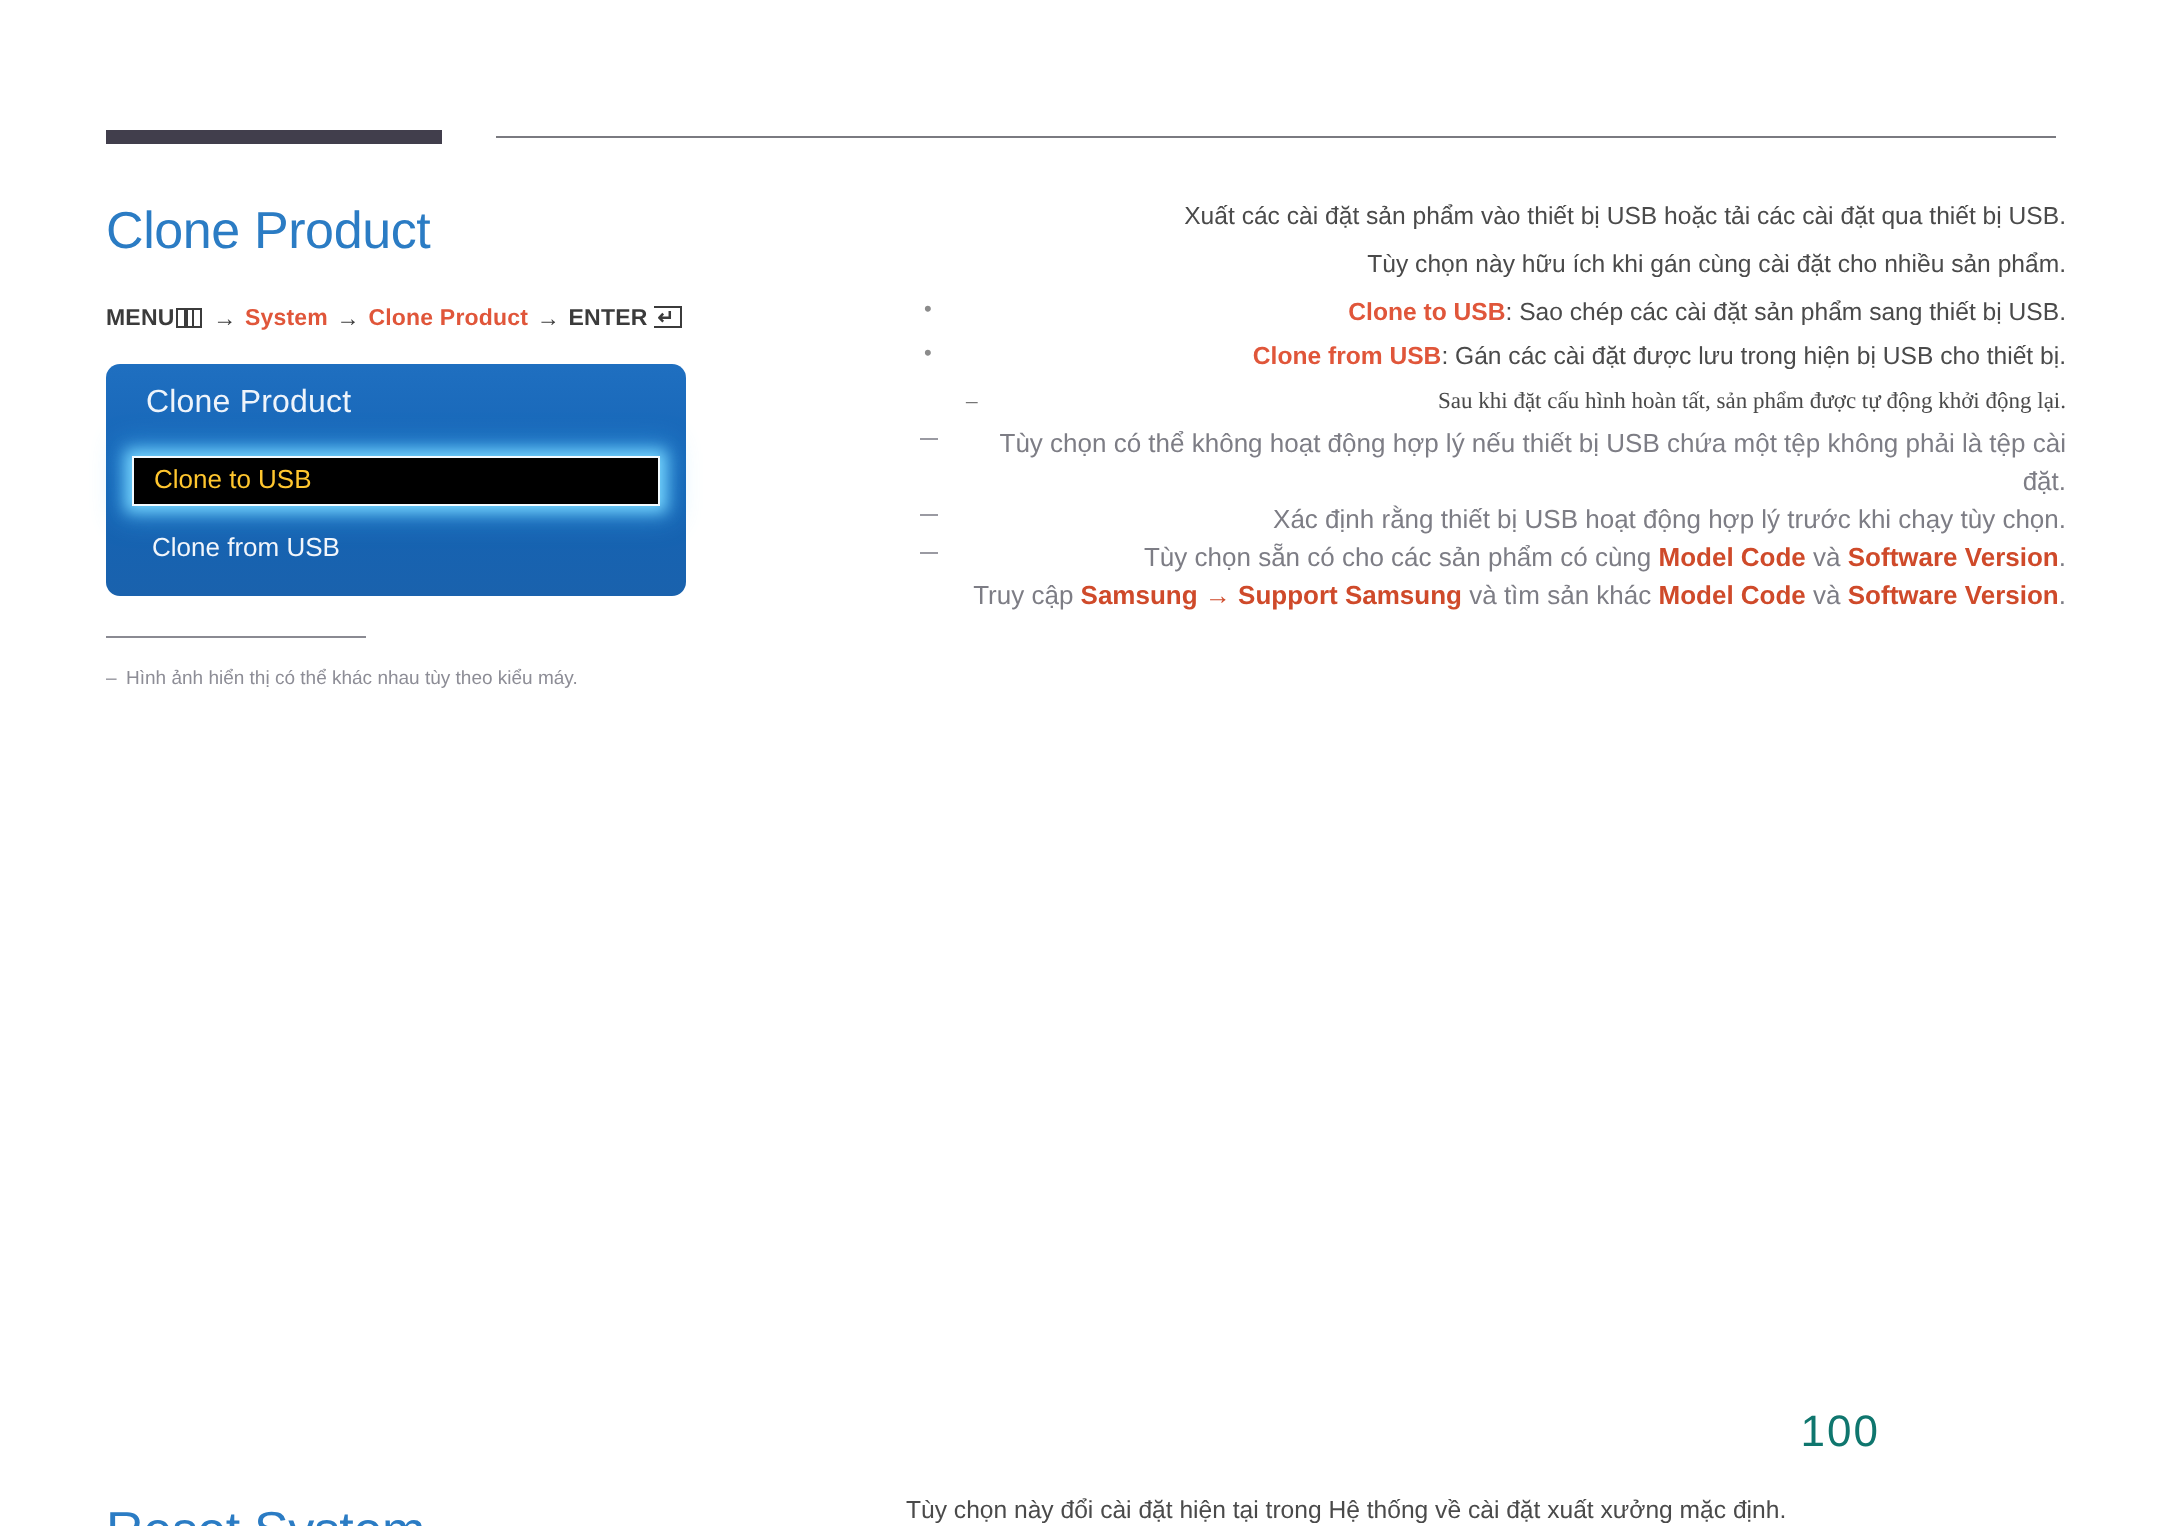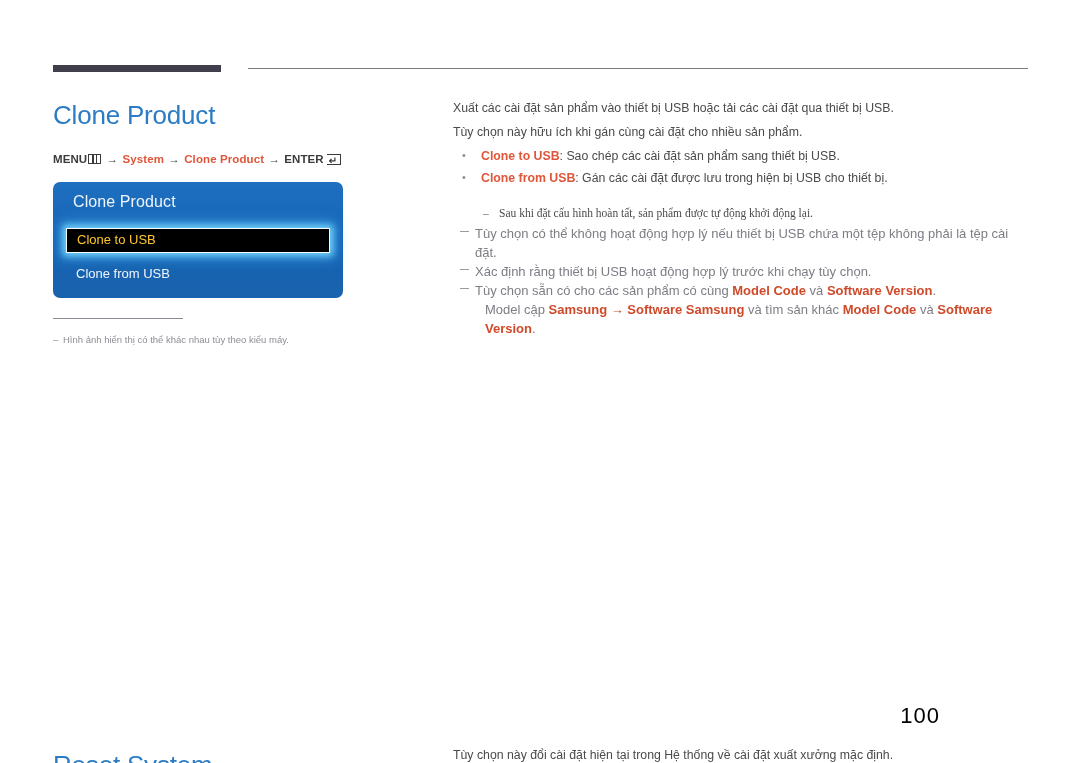--- a/index.html
+++ b/index.html
@@ -174,31 +174,31 @@
   .sec-clone .fn-rule { top: 318px; }
   .sec-clone .fn-text { top: 334px; }
   .fn-dash { display: inline-block; width: 10px; }
 
   
   .right-col {
     position: absolute;
     left: 453px;
     width: 580px;
   }
-  .sec-clone .right-col { top: 98px; }
+  .sec-clone .right-col { top: 98px; text-align: right; }
   .sec-reset .right-col { top: 415px; }
 
   .para {
     font-size: 12.3px;
     color: #4a4a4a;
     line-height: 20px;
     margin: 0 0 4px 0;
   }
 
-  .bullets { margin: 4px 0 16px 0; padding: 0; list-style: none; }
+  .bullets { margin: 4px 0 4px 0; padding: 0; list-style: none; }
   .bullet {
     position: relative;
     padding-left: 28px;
     font-size: 12.3px;
     line-height: 20px;
     color: #4a4a4a;
     margin-bottom: 2px;
   }
   .bullet::before {
     content: "\2022";
@@ -247,21 +247,21 @@
   .dashnote .cont { display: block; padding-left: 10px; }
   .dashnote .b { color: #cf4a2a; font-weight: bold; }
   .dashnote .arr { color: #cf4a2a; font-weight: bold; }
 
   
   .pageno {
     position: absolute;
     right: 52px;
     top: 703px;
     font-size: 22px;
-    color: #000000;
+    color: #0f766e;
     letter-spacing: 1px;
   }
 </style>
 </head>
 <body>
 
 <div class="page">
 
   <div class="rule-dark"></div>
   <div class="rule-thin"></div>
@@ -298,21 +298,21 @@
         <li class="bullet"><span class="key">Clone from USB</span><span>: Gán các cài đặt được lưu trong hiện bị USB cho thiết bị.</span></li>
       </ul>
 
       <div class="subnote">Sau khi đặt cấu hình hoàn tất, sản phẩm được tự động khởi động lại.</div>
 
       <div class="dashnote">Tùy chọn có thể không hoạt động hợp lý nếu thiết bị USB chứa một tệp không phải là tệp cài đặt.</div>
       <div class="dashnote">Xác định rằng thiết bị USB hoạt động hợp lý trước khi chạy tùy chọn.</div>
 
       <div class="dashnote">
         <span>Tùy chọn sẵn có cho các sản phẩm có cùng </span><span class="b">Model Code</span><span> và </span><span class="b">Software Version</span><span>.</span>
-        <span class="cont"><span>Model cập </span><span class="b">Samsung</span><span class="arr"> → </span><span class="b">Software Samsung</span><span> và tìm sản khác </span><span class="b">Model Code</span><span> và </span><span class="b">Software Version</span><span>.</span></span>
+        <span class="cont"><span>Truy cập </span><span class="b">Samsung</span><span class="arr"> → </span><span class="b">Support Samsung</span><span> và tìm sản khác </span><span class="b">Model Code</span><span> và </span><span class="b">Software Version</span><span>.</span></span>
       </div>
     </div>
   </div>
 
   <div class="section sec-reset">
 
     <h1 class="heading">Reset System</h1>
 
     <div class="right-col">
       <p class="para">Tùy chọn này đổi cài đặt hiện tại trong Hệ thống về cài đặt xuất xưởng mặc định.</p>

